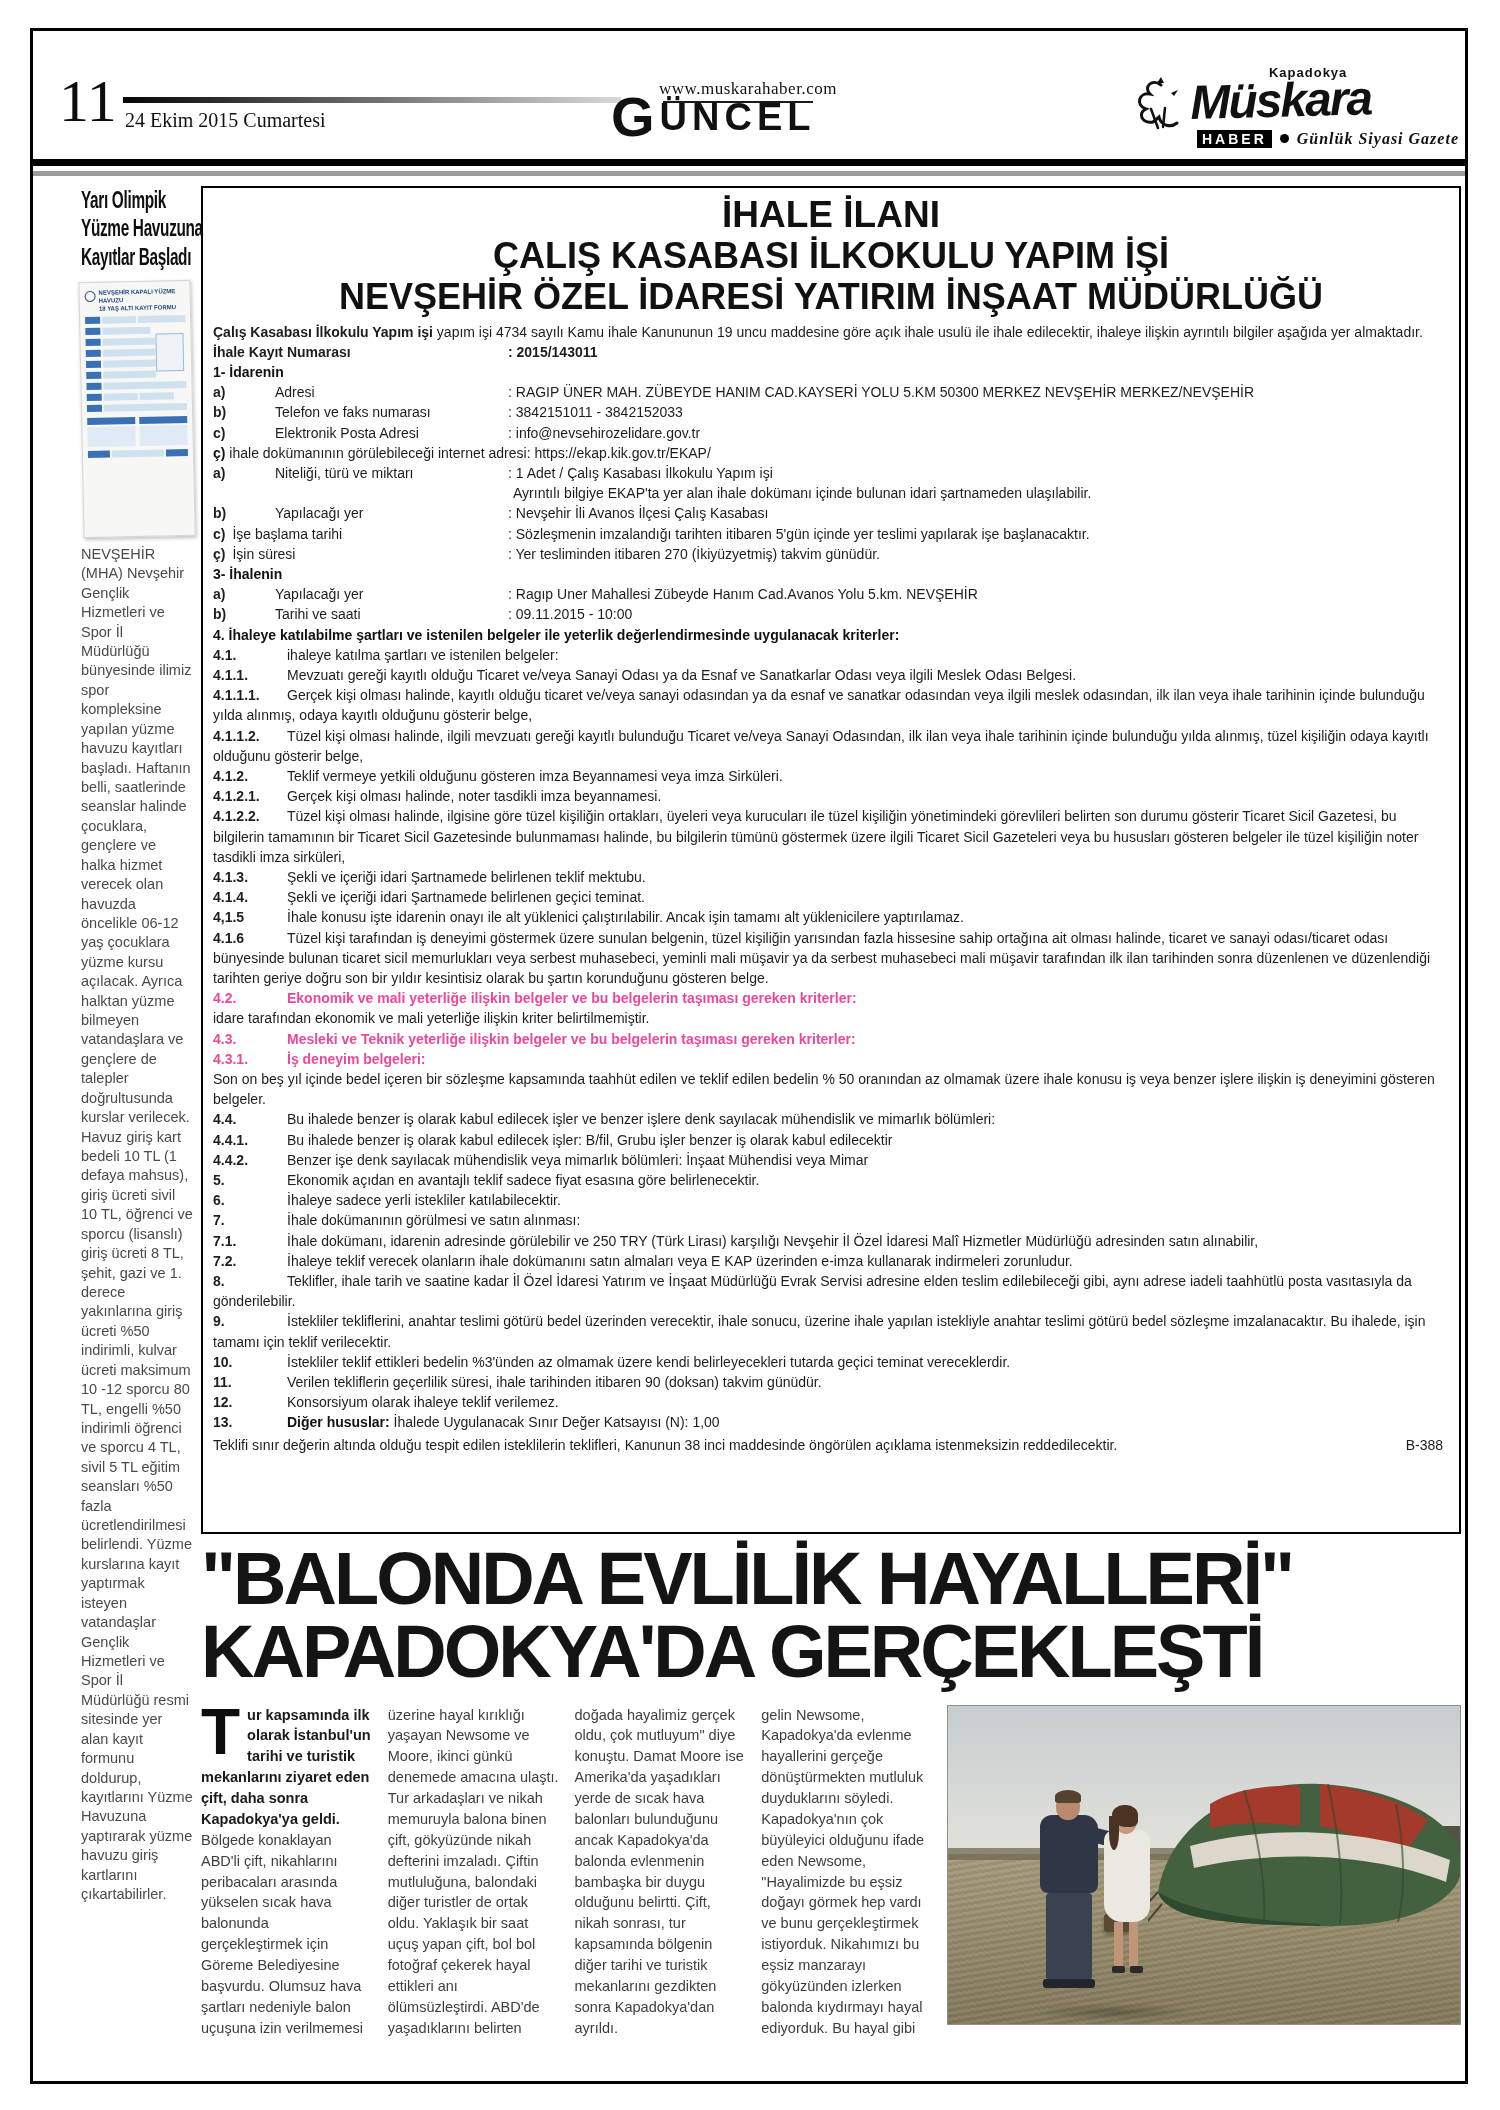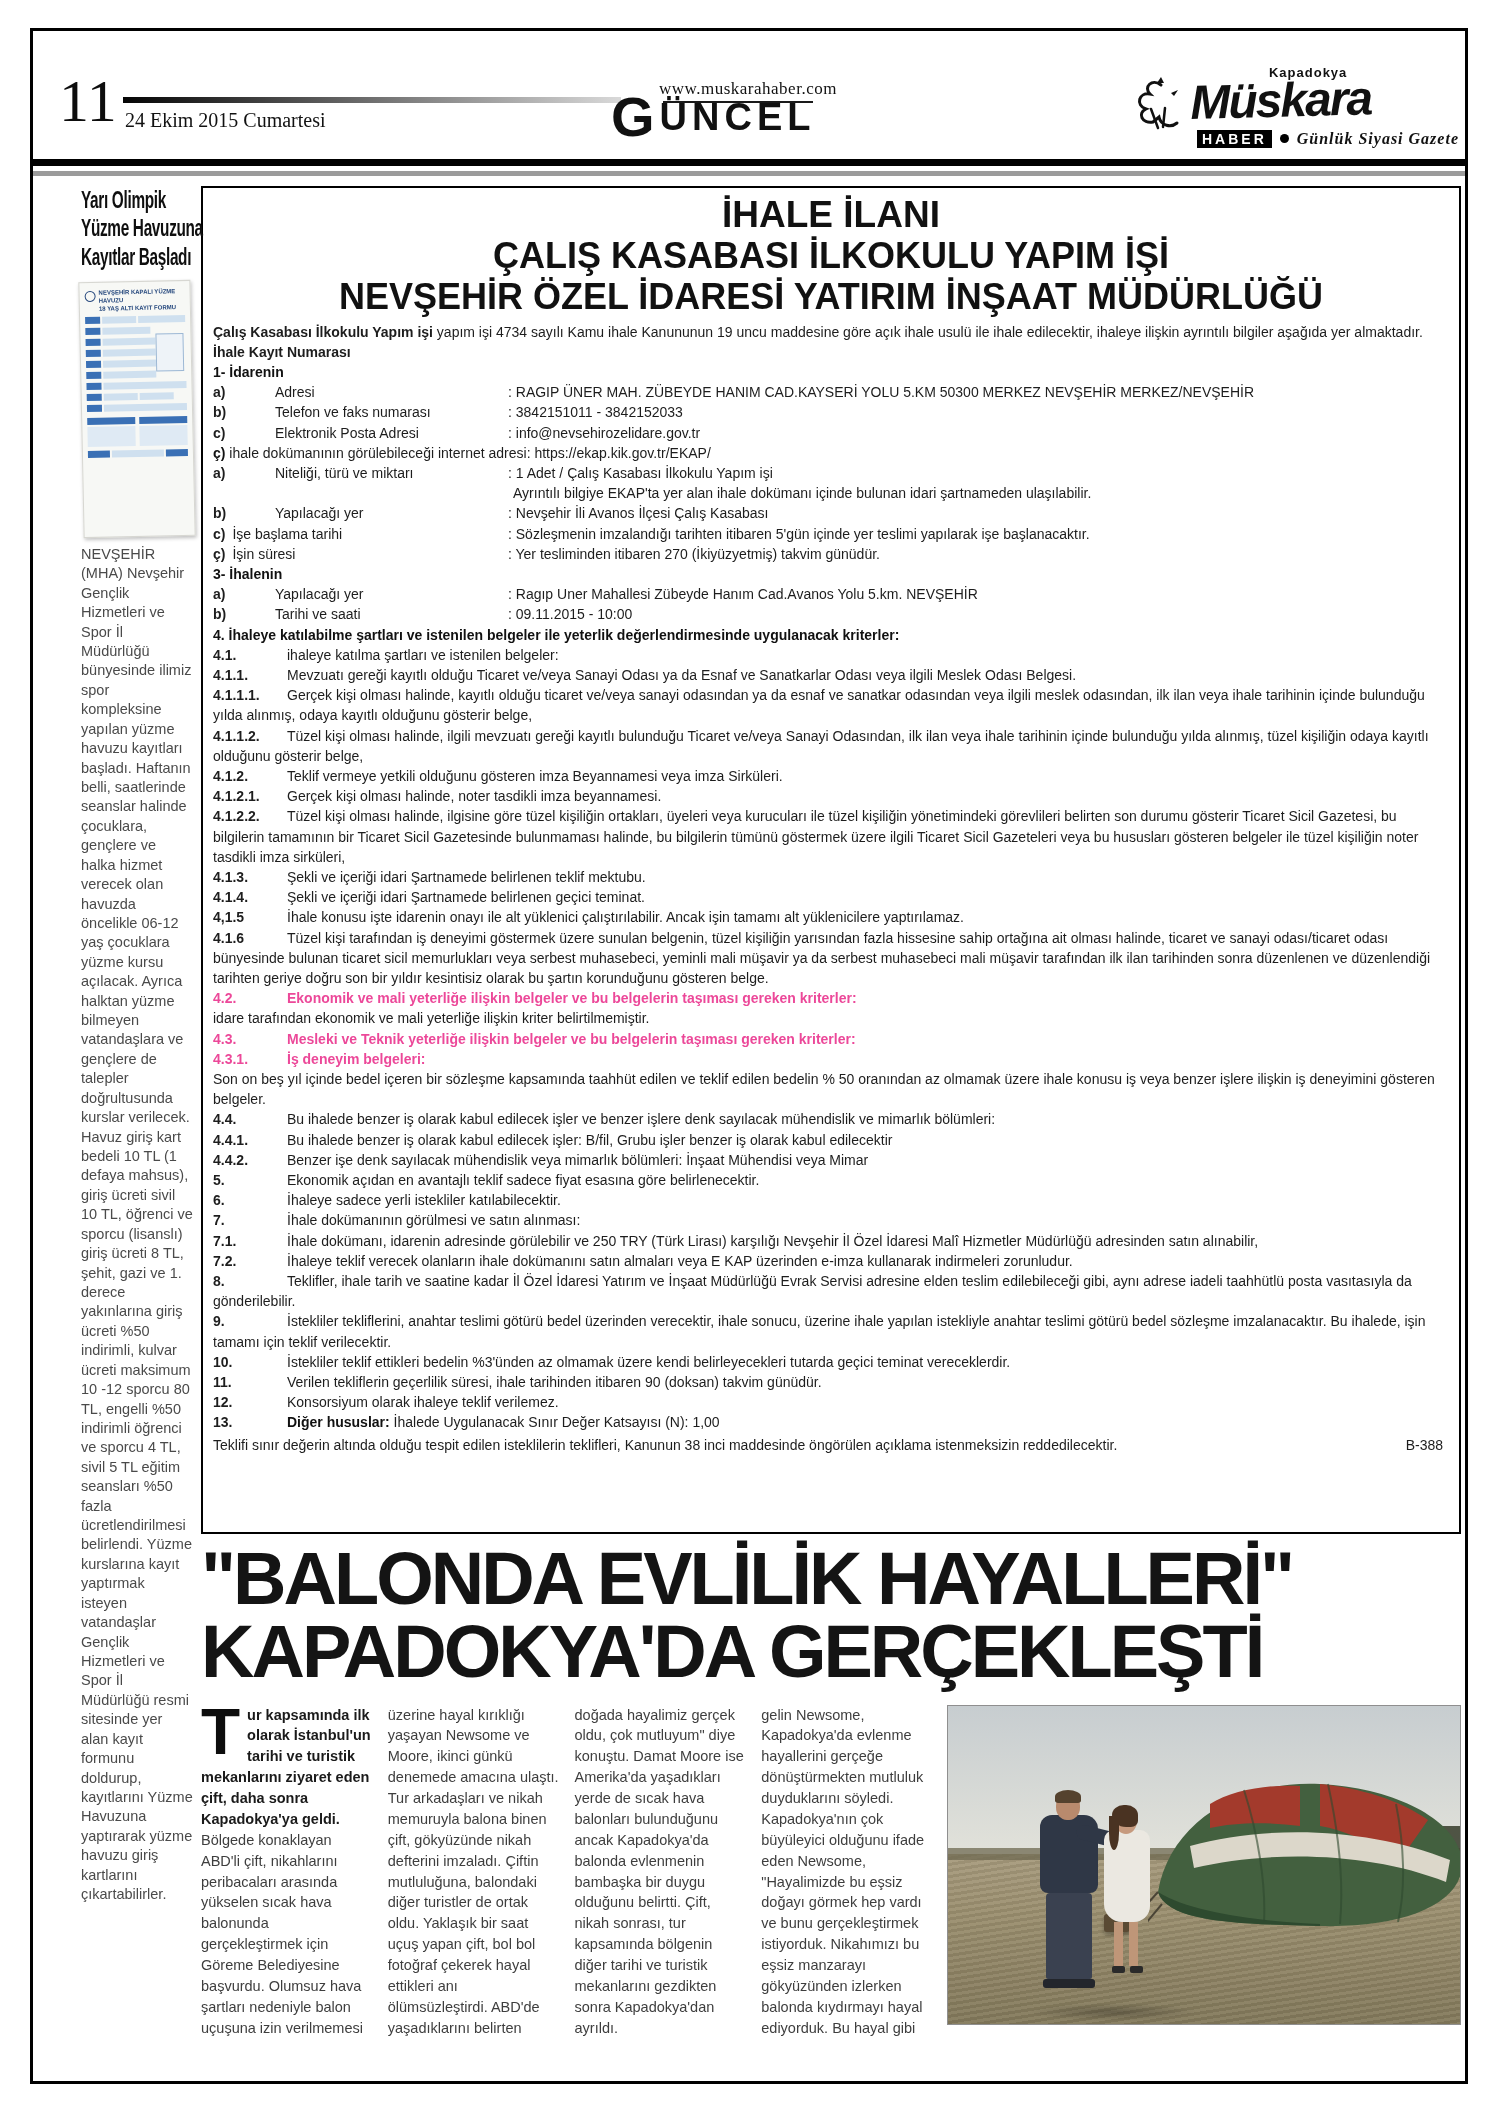--- a/index.html
+++ b/index.html
@@ -243,20 +243,21 @@
       <section class="tender">
         <div class="t1">İHALE İLANI</div>
         <div class="t2">ÇALIŞ KASABASI İLKOKULU YAPIM İŞİ</div>
         <div class="t3">NEVŞEHİR ÖZEL İDARESİ YATIRIM İNŞAAT MÜDÜRLÜĞÜ</div>
         <div class="intro"><b>Çalış Kasabası İlkokulu Yapım işi</b><span> yapım işi 4734 sayılı Kamu ihale Kanununun 19 uncu maddesine göre açık ihale usulü ile ihale edilecektir, ihaleye ilişkin ayrıntılı bilgiler aşağıda yer almaktadır.</span></div>
         <div>
             <div class="tl kvb row">
               <span class="lab">
                 <span class="k">İhale Kayıt Numarası</span>
               </span>
+              <span class="v">: 2015/143011</span>
             </div>
             <div class="tl h">1- İdarenin</div>
             <div class="tl kv row">
               <span class="lab">
                 <span class="l">a)</span>
                 <span class="k">Adresi</span>
               </span>
               <span class="v">: RAGIP ÜNER MAH. ZÜBEYDE HANIM CAD.KAYSERİ YOLU 5.KM 50300 MERKEZ NEVŞEHİR MERKEZ/NEVŞEHİR</span>
             </div>
             <div class="tl kv row">

